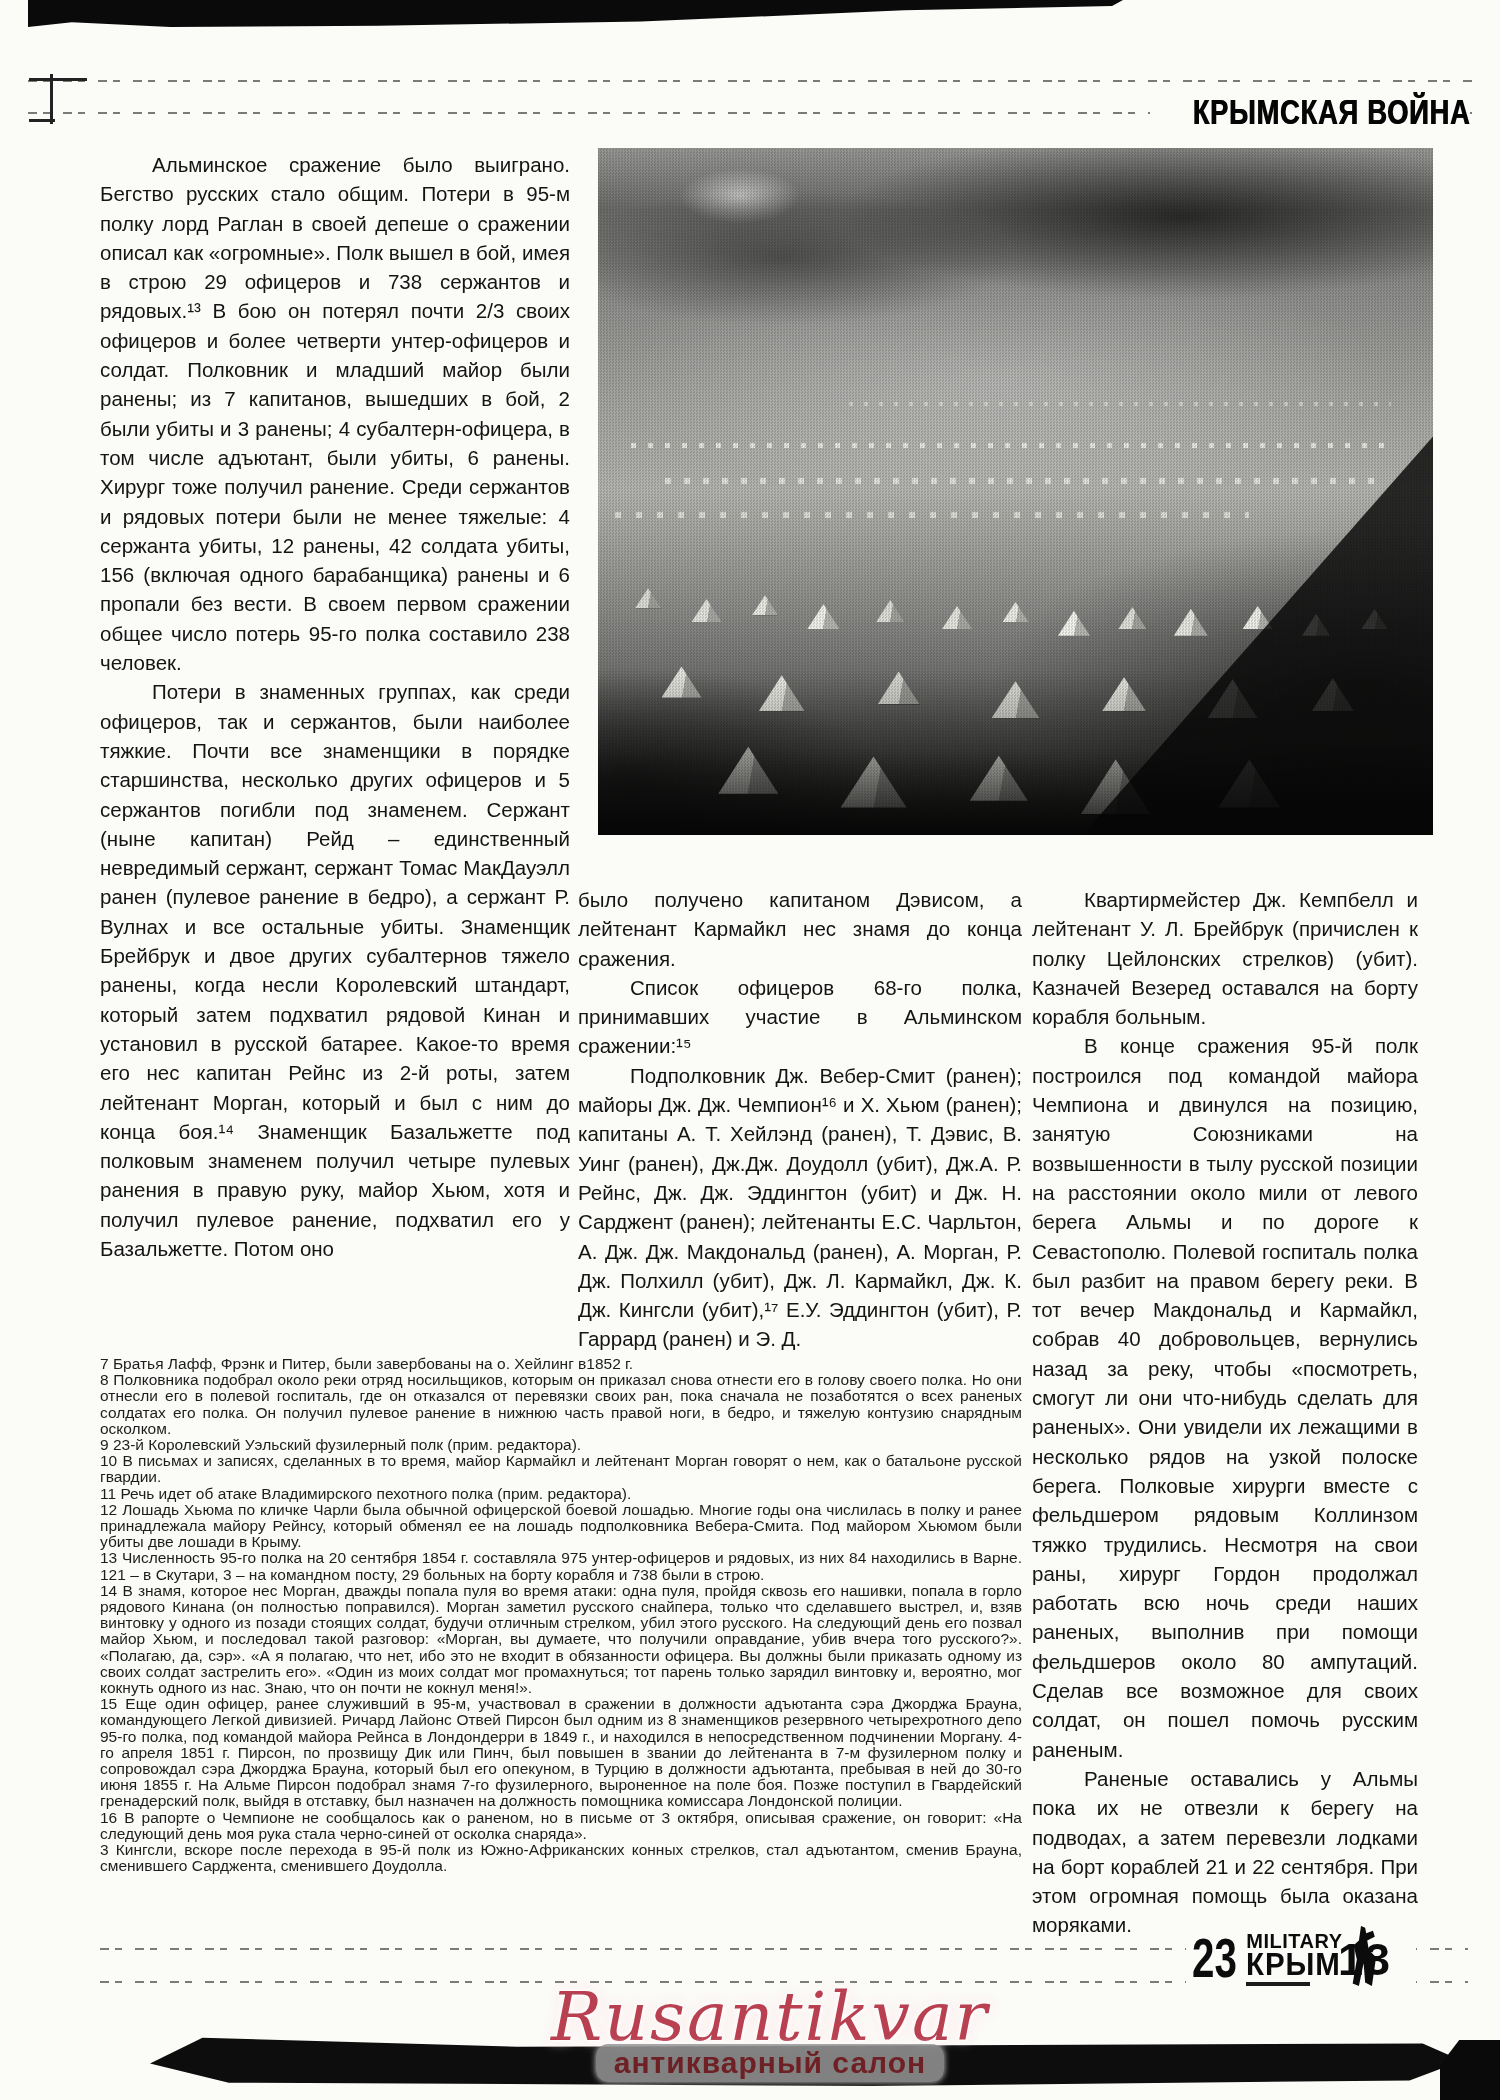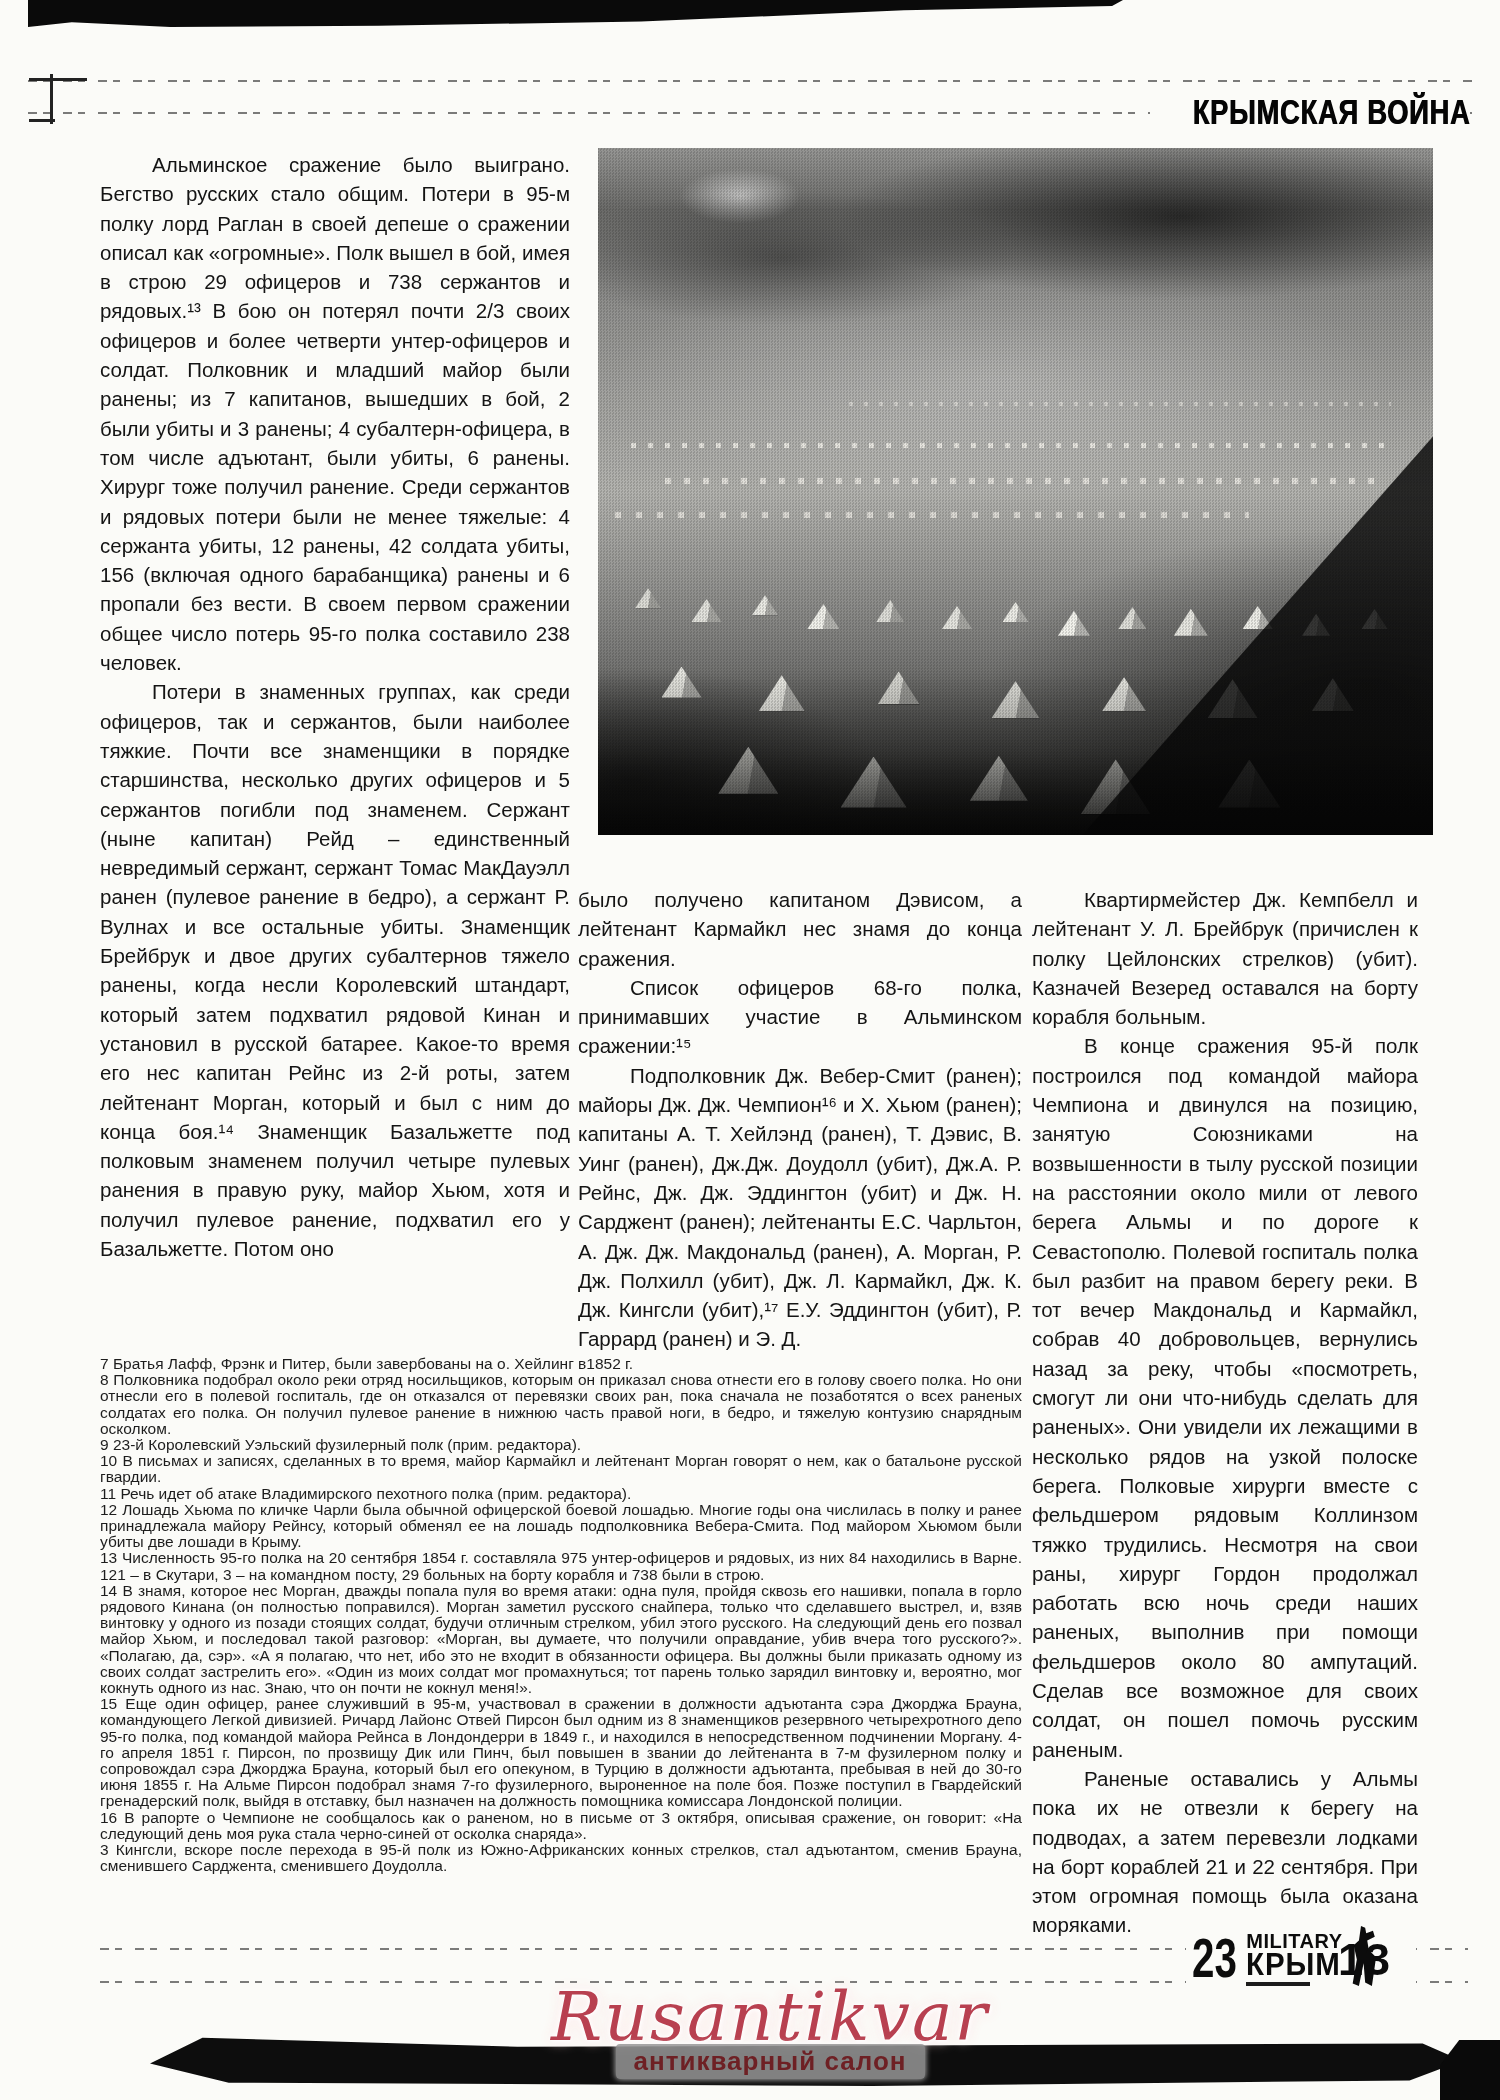--- a/index.html
+++ b/index.html
@@ -88,22 +88,22 @@
   
   .wm-bar{position:absolute;left:150px;top:2030px;width:1312px;height:56px;background:#0d0d0d;
     clip-path:polygon(0 60%,4% 14%,28% 30%,97% 24%,100% 55%,96% 90%,55% 100%,6% 94%);}
   .watermark{position:absolute;left:400px;top:1982px;width:740px;text-align:center;z-index:6;}
   .wm-script{
     font-family:"DejaVu Serif","Liberation Serif",serif;font-style:italic;font-weight:normal;
     font-size:68px;line-height:70px;color:#b84050;letter-spacing:2px;
     text-shadow:0 0 2px #fff,0 0 5px #fff,0 0 9px #ffffff,0 0 14px rgba(255,220,220,.95),2px 2px 3px rgba(255,255,255,.9);
   }
   .wm-subtitle{
-    display:inline-block;margin-top:-8px;padding:2px 18px;border-radius:4px;
-    background:rgba(150,150,150,.85);color:#6e2024;font-weight:bold;font-size:26px;letter-spacing:1px;
+    display:inline-block;margin-top:-8px;padding:2px 18px;border-radius:12px;
+    background:rgba(150,150,150,.85);color:#6e2024;font-weight:bold;font-size:30px;letter-spacing:1px;
     box-shadow:0 0 6px rgba(255,255,255,.8);
   }
 </style>
 </head>
 <body>
 
 <div id="page">
 
   <div class="scan-wedge"></div>
 

